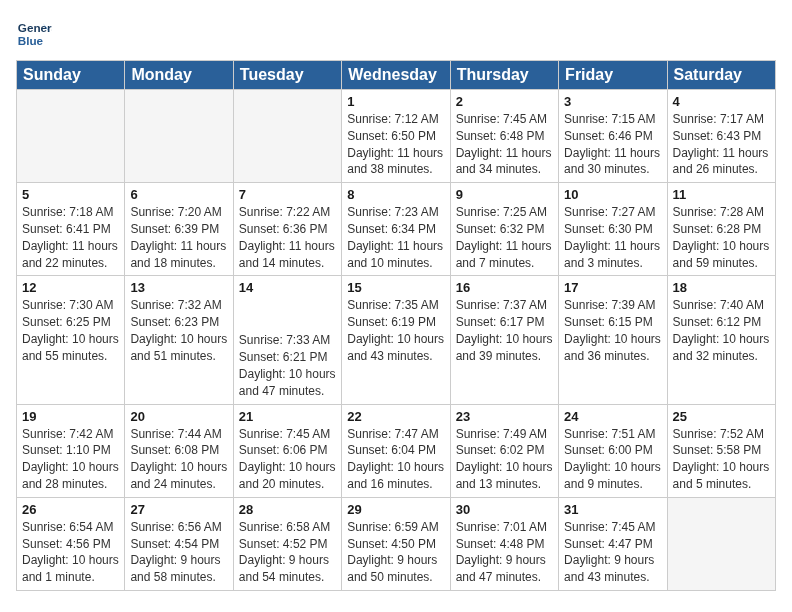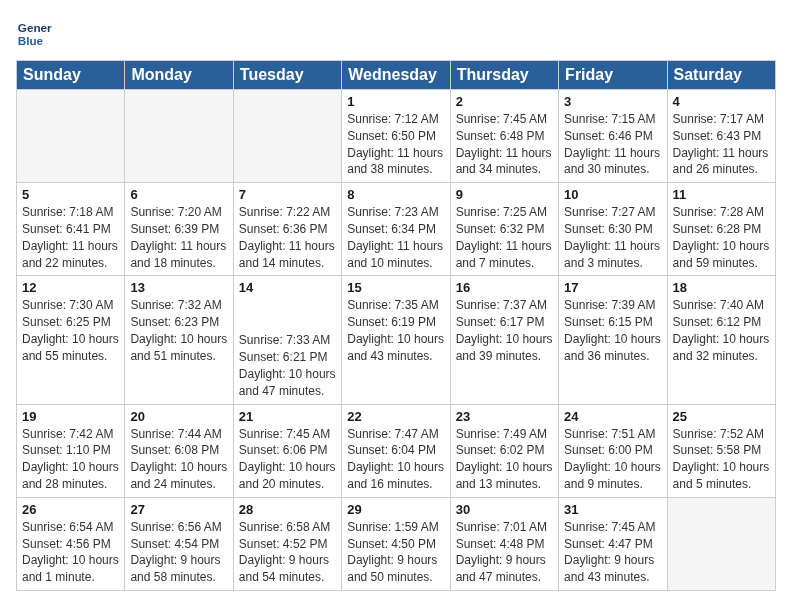--- a/index.html
+++ b/index.html
@@ -319,21 +319,21 @@
         </td>
         <td>
           <div class="day-num">28</div>
           <div class="day-info" style="white-space: pre-line;">Sunrise: 6:58 AM
 Sunset: 4:52 PM
 Daylight: 9 hours
 and 54 minutes.</div>
         </td>
         <td>
           <div class="day-num">29</div>
-          <div class="day-info" style="white-space: pre-line;">Sunrise: 1:59 AM
+          <div class="day-info" style="white-space: pre-line;">Sunrise: 6:59 AM
 Sunset: 4:50 PM
 Daylight: 9 hours
 and 50 minutes.</div>
         </td>
         <td>
           <div class="day-num">30</div>
           <div class="day-info" style="white-space: pre-line;">Sunrise: 7:01 AM
 Sunset: 4:48 PM
 Daylight: 9 hours
 and 47 minutes.</div>

